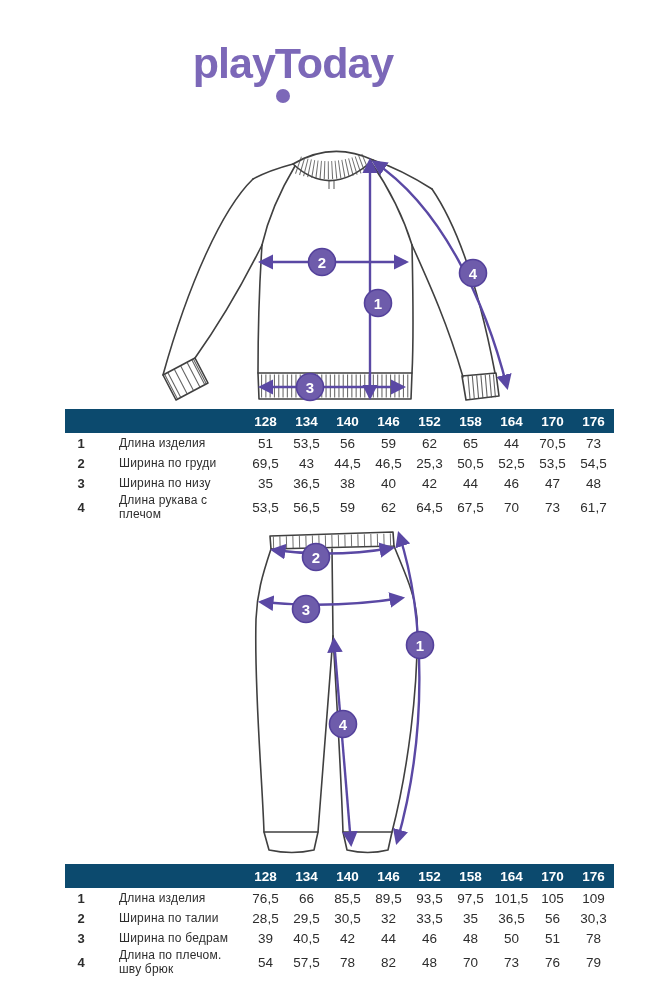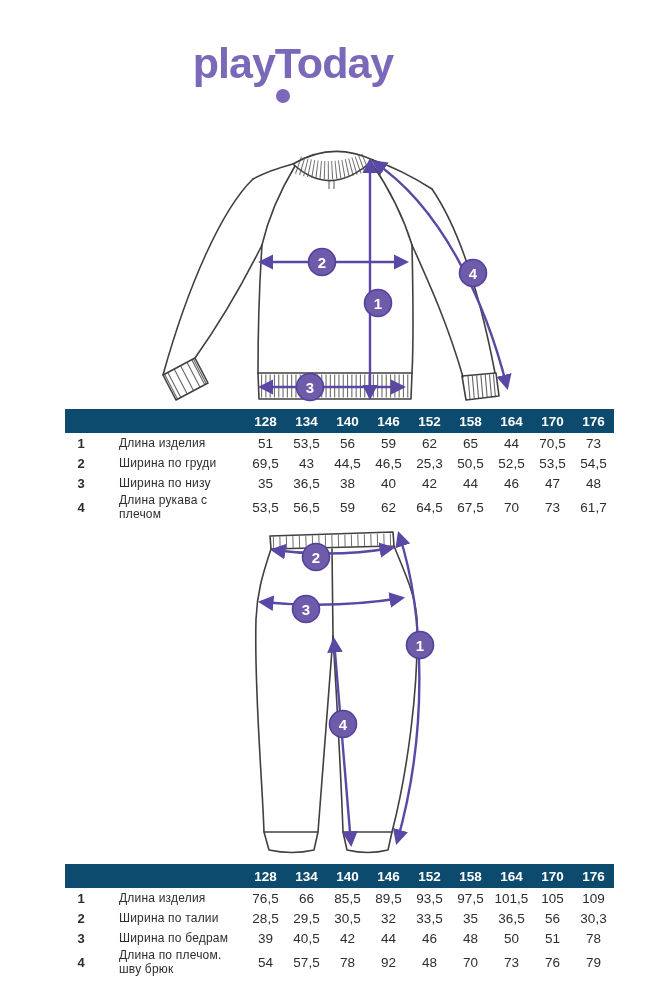--- a/index.html
+++ b/index.html
@@ -276,20 +276,20 @@
     <span class="st-val">50</span>
     <span class="st-val">51</span>
     <span class="st-val">78</span>
   </div>
   <div class="st-row">
     <span class="st-num">4</span>
     <span class="st-label">Длина по плечом. шву брюк</span>
     <span class="st-val">54</span>
     <span class="st-val">57,5</span>
     <span class="st-val">78</span>
-    <span class="st-val">92</span>
+    <span class="st-val">82</span>
     <span class="st-val">48</span>
     <span class="st-val">70</span>
     <span class="st-val">73</span>
     <span class="st-val">76</span>
     <span class="st-val">79</span>
   </div>
 </section>
 
 </body></html>

